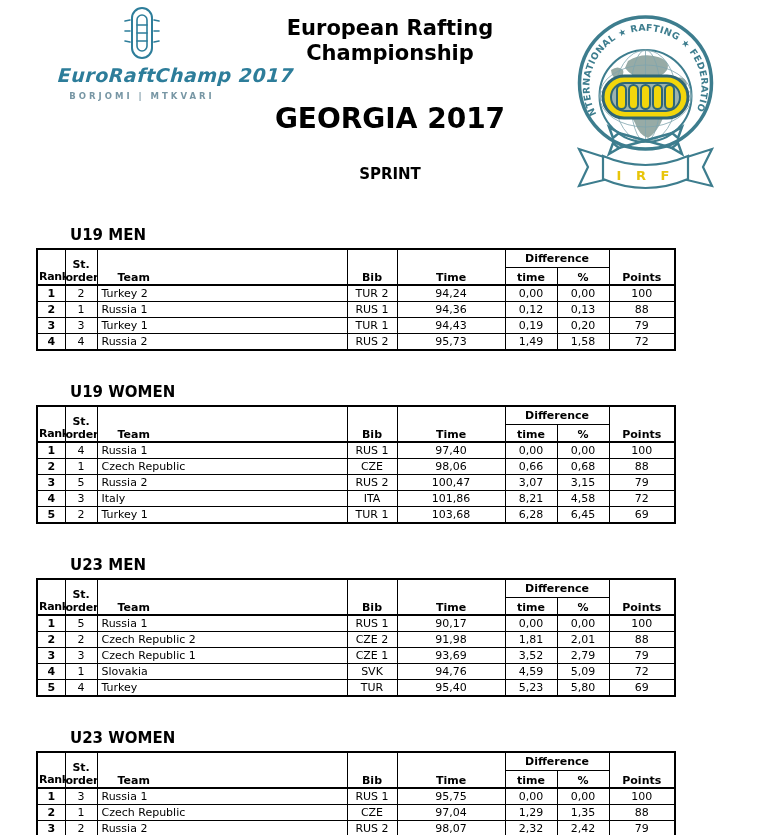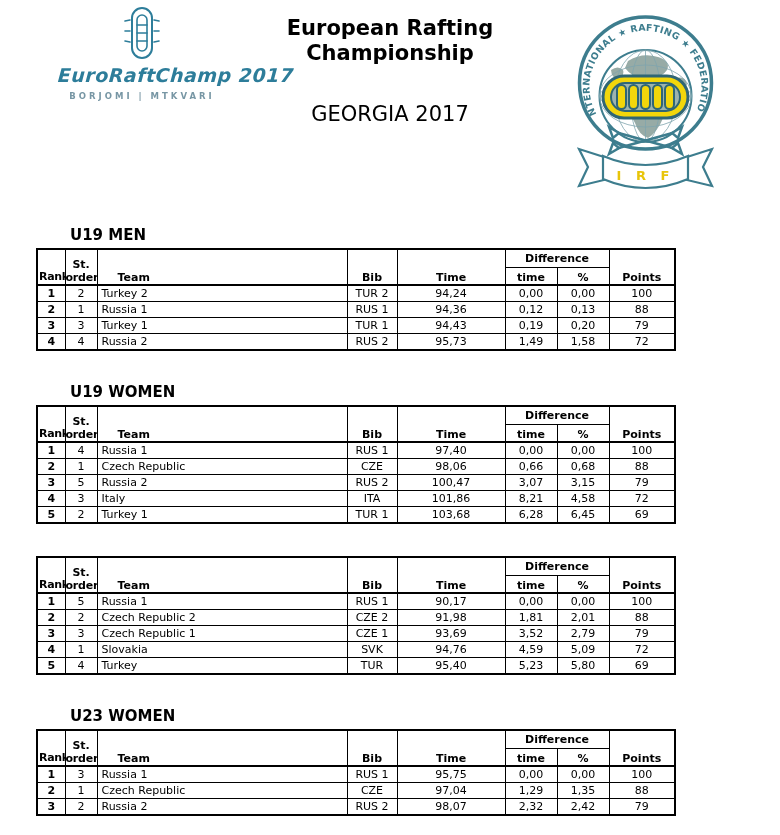--- a/index.html
+++ b/index.html
@@ -10,21 +10,21 @@
     font-family:"DejaVu Sans", sans-serif;
     position:relative;
   }
 
   
   .doc-header { position:relative; height:220px; }
 
   .doc-title { position:absolute; left:230px; right:230px; top:0; text-align:center; }
   .title-line { font-size:21px; font-weight:bold; line-height:25px; }
   .title-line.first { margin-top:16px; }
-  .event-title { font-size:21px; font-weight:normal; margin-top:36px; }
+  .event-title { font-size:28px; font-weight:bold; margin-top:36px; }
   .discipline  { font-size:15px; font-weight:bold; margin-top:30px; }
 
   .logo-left { position:absolute; left:58px; top:6px; width:168px; text-align:center; }
   .logo-left .raft-glyph { display:block; margin:0 auto 4px auto; }
   .logo-script {
     font-size:19px; font-weight:bold; font-style:italic;
     color:#2d7d9a; letter-spacing:0.5px; transform:skewX(-4deg);
     white-space:nowrap;
   }
   .logo-sub {
@@ -85,20 +85,21 @@
       </g>
     </svg>
     <div class="logo-script">EuroRaftChamp 2017</div>
     <div class="logo-sub">BORJOMI | MTKVARI</div>
   </div>
 
   <div class="doc-title">
     <div class="title-line first">European Rafting</div>
     <div class="title-line">Championship</div>
     <div class="event-title">GEORGIA 2017</div>
+    <div class="discipline">SPRINT</div>
   </div>
 
   <div class="logo-right">
     <svg width="145" height="186" viewBox="0 0 145 186">
 
       <circle cx="72.5" cy="75" r="66" fill="#ffffff" stroke="#3d7d8e" stroke-width="3.5"></circle>
 
       <g>
         <circle cx="72.5" cy="88" r="46" fill="#ffffff" stroke="#3d7d8e" stroke-width="2"></circle>
         <g fill="#97aba6" stroke="none">
@@ -304,20 +305,21 @@
             <td class="time-cell">103,68</td>
             <td class="dtime-cell">6,28</td>
             <td class="dpct-cell">6,45</td>
             <td class="points-cell">69</td>
           </tr>
         </tbody>
     </table>
   </section>
 
   <section class="result-section">
+    <h2 class="section-title">U23 MEN</h2>
     <table class="results-table">
       <colgroup>
         <col style="width:28px">
           <col style="width:32px">
           <col style="width:250px">
           <col style="width:50px">
         <col style="width:108px">
           <col style="width:52px">
           <col style="width:52px">
           <col style="width:66px">

